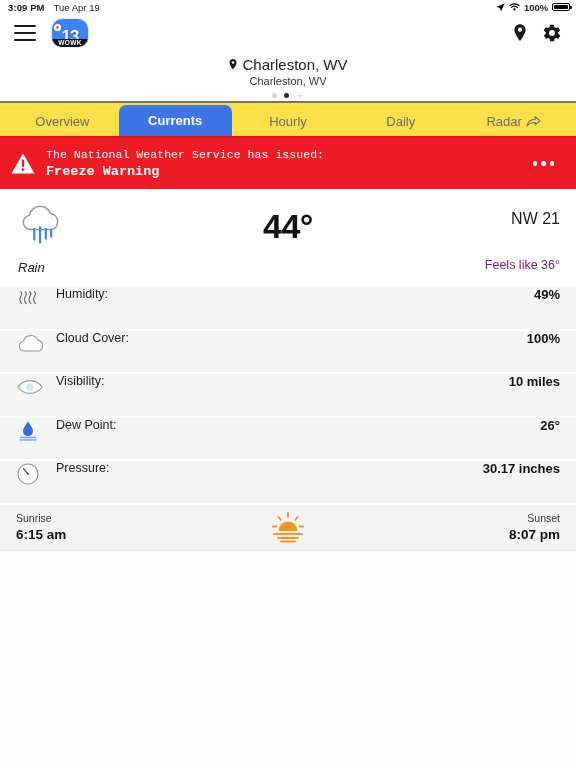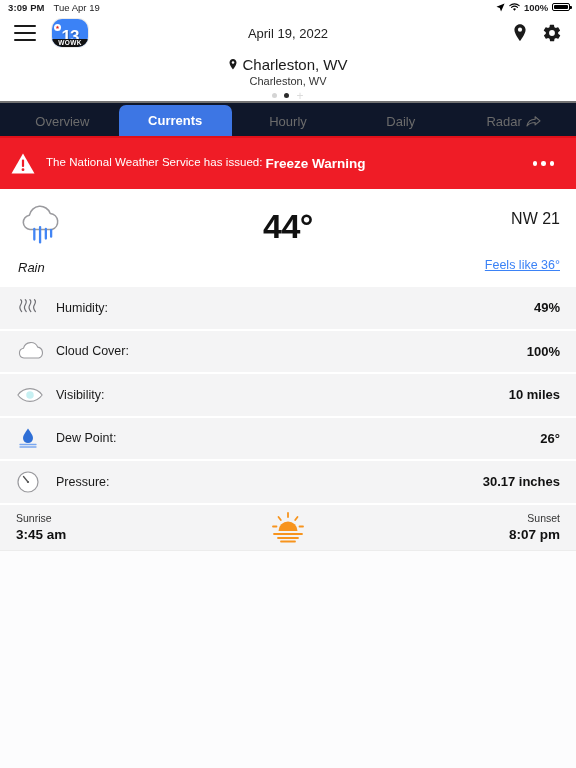--- a/index.html
+++ b/index.html
@@ -79,64 +79,64 @@
   .loc-main { display:flex; align-items:center; gap:4px; font-size:15px; color:#1a1a1a; line-height:17px; }
   .loc-sub { font-size: 11px; color:#333; line-height:14px; margin-top:1px; }
   .dots { display:flex; align-items:center; gap:7px; margin-top:4px; }
   .dot { width:5px; height:5px; border-radius:50%; background:#d4d4d4; }
   .dot.active { background:#2b2b2b; }
   .plus { color:#dcdcdc; font-size:12px; line-height:8px; font-weight:400; }
 
   
   .tabs {
     flex: 0 0 33px; height: 33px; display:flex; align-items:flex-end;
-    background:#0f172a; padding: 0 6px;
+    background:#fde047; padding: 0 6px;
   }
   .tab {
     flex: 1 1 0; height: 29px; display:flex; align-items:center; justify-content:center;
     font-size: 13px; color:#6b6b6b; cursor:pointer;
     border-radius: 7px 7px 0 0;
   }
   .tab.active { background:#3d76e4; color:#fff; font-weight:700; height:31px;justify-content:center; }
   .tab .radar-label { display:flex; align-items:center; gap:4px; }
 
   
   .alert {
     flex: 0 0 53px; height: 53px; background:#ef1c26;
     display:flex; align-items:center; padding: 0 14px 0 10px; color:#fff;
     border-top: 2px solid #e01019;
   }
   .alert-icon { flex:0 0 26px; width:26px; height:26px; margin-right:10px; }
-  .alert-text { display:flex; flex-direction:row; justify-content:center; gap:3px; }
+  .alert-text { display:flex; flex-direction:column; justify-content:center; gap:3px;font-family:Liberation Mono, monospace; }
   .alert-line1 { font-size: 11.5px; font-weight: 400; letter-spacing:.05px; }
   .alert-line2 { font-size: 13.5px; font-weight: 700; }
   .alert-more { margin-left:auto; display:flex; gap:4px; align-items:center; padding:8px; cursor:pointer;}
   .alert-more i { width:4.5px; height:4.5px; border-radius:50%; background:#fff; display:block; }
 
   
   .current {
     flex: 0 0 98px; height: 98px; background:#fff;
     display:flex; align-items:center; padding: 0 16px; position:relative;
   }
   .cur-left { width: 150px; display:flex; flex-direction:column; align-items:flex-start; }
   .cur-icon { width: 52px; height: 48px; margin-top: 2px; }
   .cur-cond { font-size: 13px; color:#1a1a1a; margin-top: 8px; margin-left:2px;font-style:italic;}
   .cur-temp {
     position:absolute; left:0; right:0; text-align:center; top:18px;
     font-size: 34px; font-weight: 700; color:#111; letter-spacing:-.5px;
   }
   .cur-right { margin-left:auto; display:flex; flex-direction:column; align-items:flex-end; }
   .cur-wind { font-size: 16px; color:#1a1a1a; margin-top: 6px; }
-  .cur-feels { font-size: 12.5px; color:#3b82f6; margin-top: 30px; text-decoration: underline; }
+  .cur-feels { font-size: 12.5px; color:#701a75; margin-top: 30px; }
 
   
   .rows { background:#fff; }
   .row {
     height: 43.5px; background:#f4f4f5;
-    display:flex; align-items:center; padding: 0 16px;
+    display:flex; align-items:flex-start; padding: 0 16px;
     border-bottom: 2px solid #fff;
   }
   .row-icon { flex:0 0 30px; width:30px; height:26px; display:flex; align-items:center; justify-content:flex-start; }
   .row-label { font-size: 12.5px; color:#1a1a1a; margin-left: 10px; }
   .row-value { margin-left:auto; font-size: 13px; font-weight: 700; color:#111; }
 
   
   .sunrow {
     height: 46px; background:#f4f4f5; display:flex; align-items:center;
     padding: 0 16px; position:relative; border-bottom: 1px solid #ececec;
@@ -177,21 +177,20 @@
     <div class="hamburger">
       <span></span>
         <span></span>
         <span></span>
     </div>
     <div class="logo">
       <span class="star">★</span>
       <span class="thirteen">13</span>
       <span class="wowk">WOWK</span>
     </div>
-    <div class="nav-date">April 19, 2022</div>
     <div class="nav-right">
       <svg width="16" height="20" viewBox="0 0 16 20">
         <path d="M8 1.2c-3.1 0-5.6 2.5-5.6 5.6 0 4.2 5.6 11.3 5.6 11.3s5.6-7.1 5.6-11.3c0-3.1-2.5-5.6-5.6-5.6z" fill="#1a1a1a"></path>
         <circle cx="8" cy="6.7" r="2.1" fill="#fff"></circle>
       </svg>
       <svg width="20" height="20" viewBox="0 0 24 24">
         <path fill="#1a1a1a" d="M19.4 13a7.8 7.8 0 000-2l2.1-1.6a.5.5 0 00.1-.6l-2-3.5a.5.5 0 00-.6-.2l-2.5 1a7.3 7.3 0 00-1.7-1l-.4-2.6a.5.5 0 00-.5-.4h-4a.5.5 0 00-.5.4l-.4 2.6a7.3 7.3 0 00-1.7 1l-2.5-1a.5.5 0 00-.6.2l-2 3.5a.5.5 0 00.1.6L4.6 11a7.8 7.8 0 000 2l-2.1 1.6a.5.5 0 00-.1.6l2 3.5c.1.2.4.3.6.2l2.5-1c.5.4 1.1.8 1.7 1l.4 2.6c0 .2.3.4.5.4h4c.2 0 .5-.2.5-.4l.4-2.6a7.3 7.3 0 001.7-1l2.5 1c.2.1.5 0 .6-.2l2-3.5a.5.5 0 00-.1-.6L19.4 13zM12 15.5A3.5 3.5 0 1115.5 12 3.5 3.5 0 0112 15.5z"></path>
       </svg>
     </div>
   </div>
@@ -333,21 +332,21 @@
         </svg>
       </span>
       <span class="row-label">Pressure:</span>
       <span class="row-value">30.17 inches</span>
     </div>
   </div>
 
   <div class="sunrow">
     <div class="sun-col">
       <span class="sun-cap">Sunrise</span>
-      <span class="sun-time">3:45 am</span>
+      <span class="sun-time">6:15 am</span>
     </div>
     <svg class="sun-icon" viewBox="0 0 34 32">
       <g stroke="#f7941e" stroke-width="1.8" stroke-linecap="round">
         <line x1="17" y1="1" x2="17" y2="5"></line>
         <line x1="7.5" y1="5" x2="9.8" y2="8"></line>
         <line x1="26.5" y1="5" x2="24.2" y2="8"></line>
         <line x1="2" y1="14.5" x2="5.5" y2="14.5"></line>
         <line x1="28.5" y1="14.5" x2="32" y2="14.5"></line>
       </g>
       <path d="M7.5 19a9.5 9.5 0 0119 0z" fill="#f7941e"></path>

